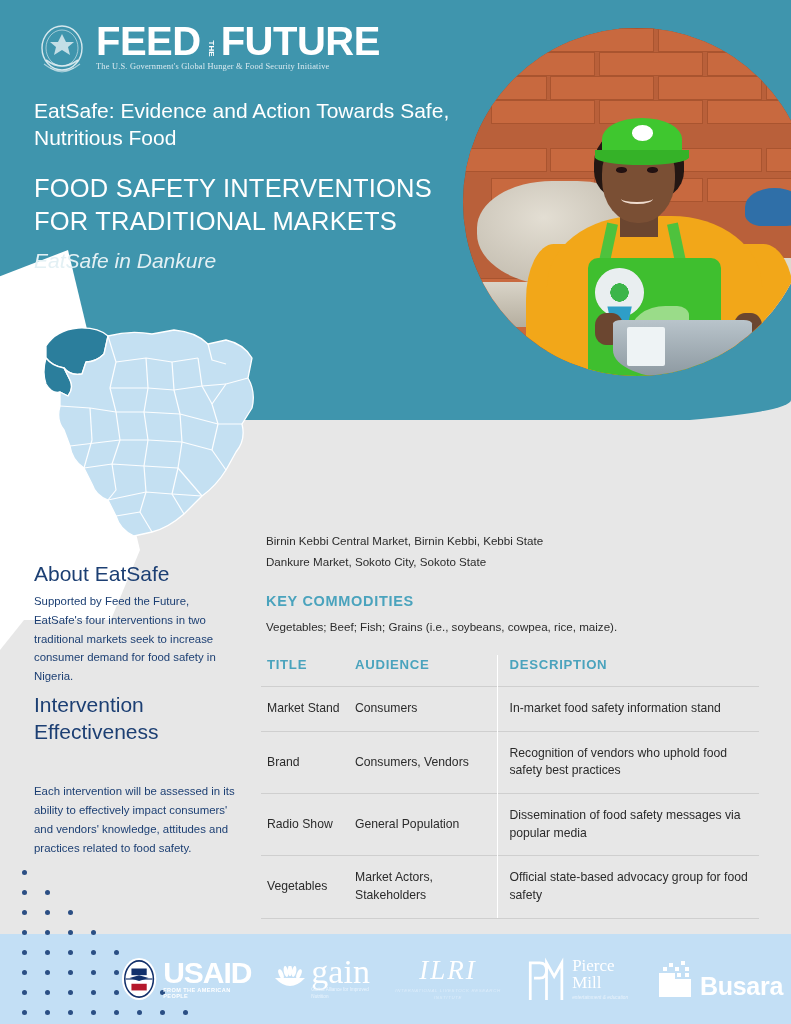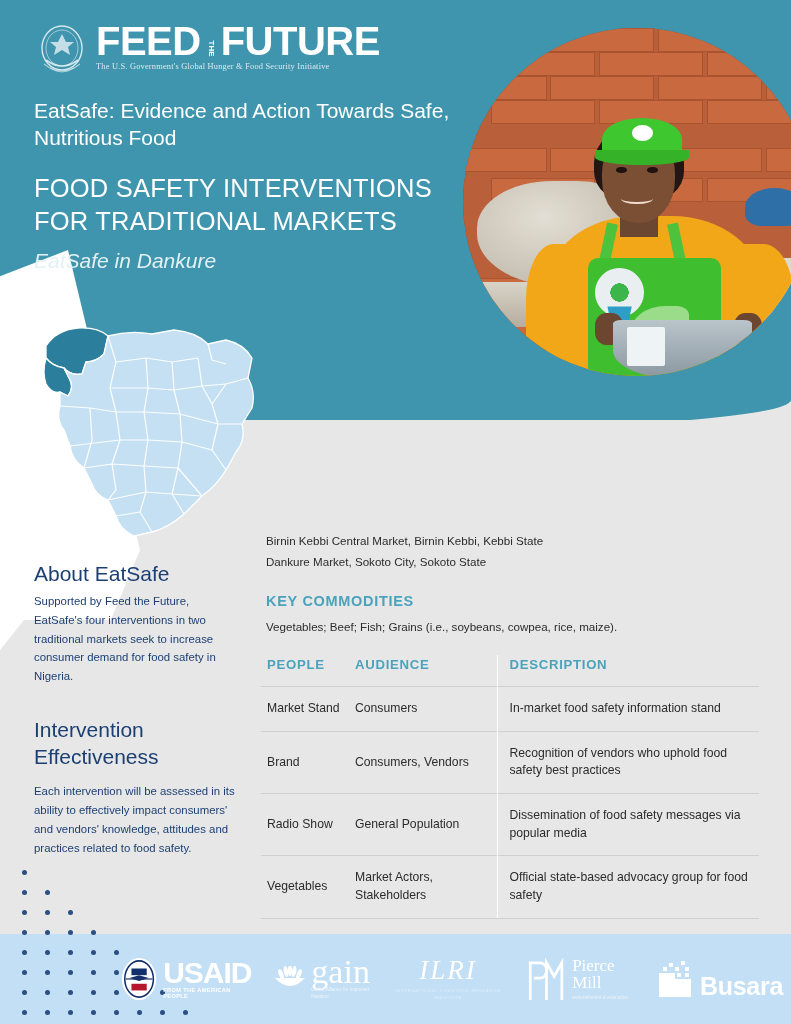--- a/index.html
+++ b/index.html
@@ -161,21 +161,21 @@
   
   .about-h {
     position:absolute; left:34px; top:562px; z-index:8;
     color:#1c3f73; font-size:21px; font-weight:400;
   }
   .about-p {
     position:absolute; left:34px; top:592px; width:198px; z-index:8;
     color:#1c3f73; font-size:11.4px; line-height:1.65;
   }
   .inter-h {
-    position:absolute; left:34px; top:717px; width:200px; z-index:8;
+    position:absolute; left:34px; top:692px; width:200px; z-index:8;
     color:#1c3f73; font-size:21px; line-height:1.28; font-weight:400;
   }
   .inter-p {
     position:absolute; left:34px; top:782px; width:208px; z-index:8;
     color:#1c3f73; font-size:11.4px; line-height:1.68;
   }
 
   
   .dots { position:absolute; left:0; top:862px; width:200px; height:162px; z-index:9; }
   .dots span {
@@ -439,21 +439,21 @@
     <div>Dankure Market, Sokoto City, Sokoto State</div>
   </div>
 
   <div class="sec-h" id="key-h">KEY COMMODITIES</div>
   <div class="sec-p" id="key-p">Vegetables; Beef; Fish; Grains (i.e., soybeans, cowpea, rice, maize).</div>
 
   <div class="tbl">
     <table>
       <thead>
         <tr>
-          <th class="c1">PEOPLE</th>
+          <th class="c1">TITLE</th>
           <th class="c2">AUDIENCE</th>
           <th class="c3">DESCRIPTION</th>
         </tr>
       </thead>
       <tbody>
         <tr>
           <td class="c1">Market Stand</td>
           <td class="c2">Consumers</td>
           <td class="c3">In-market food safety information stand</td>
         </tr>

